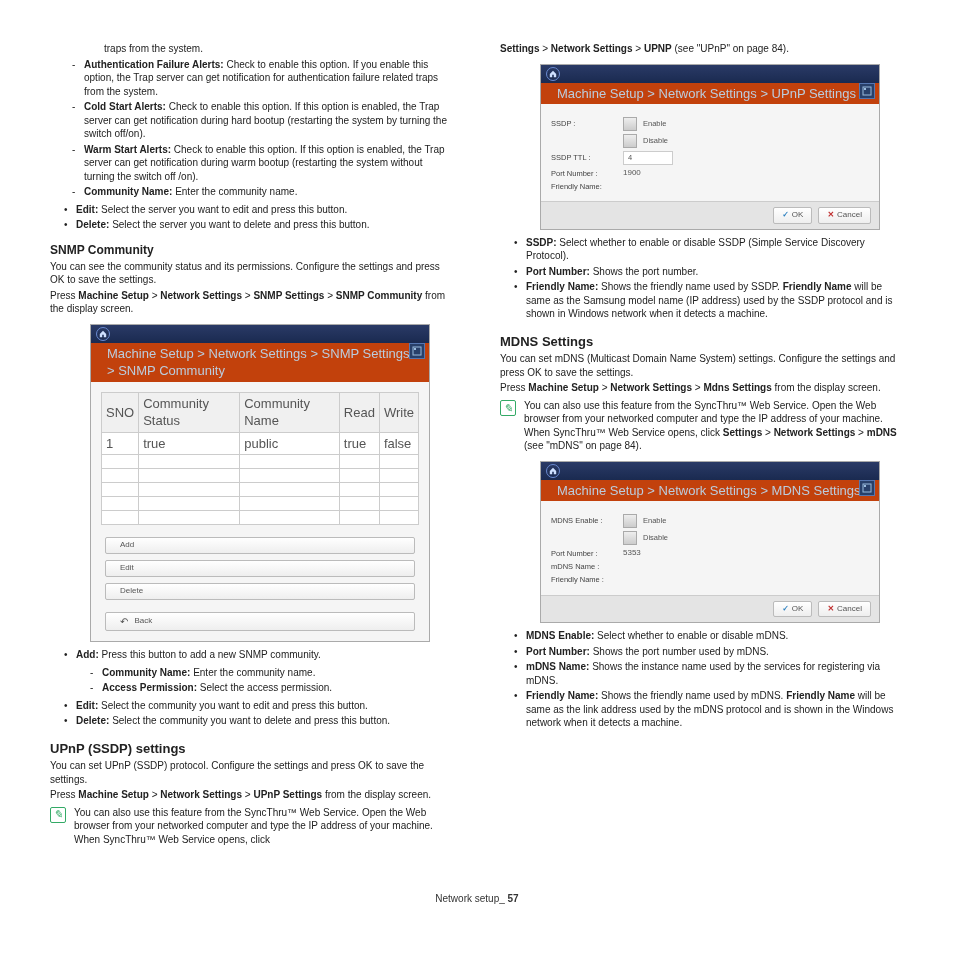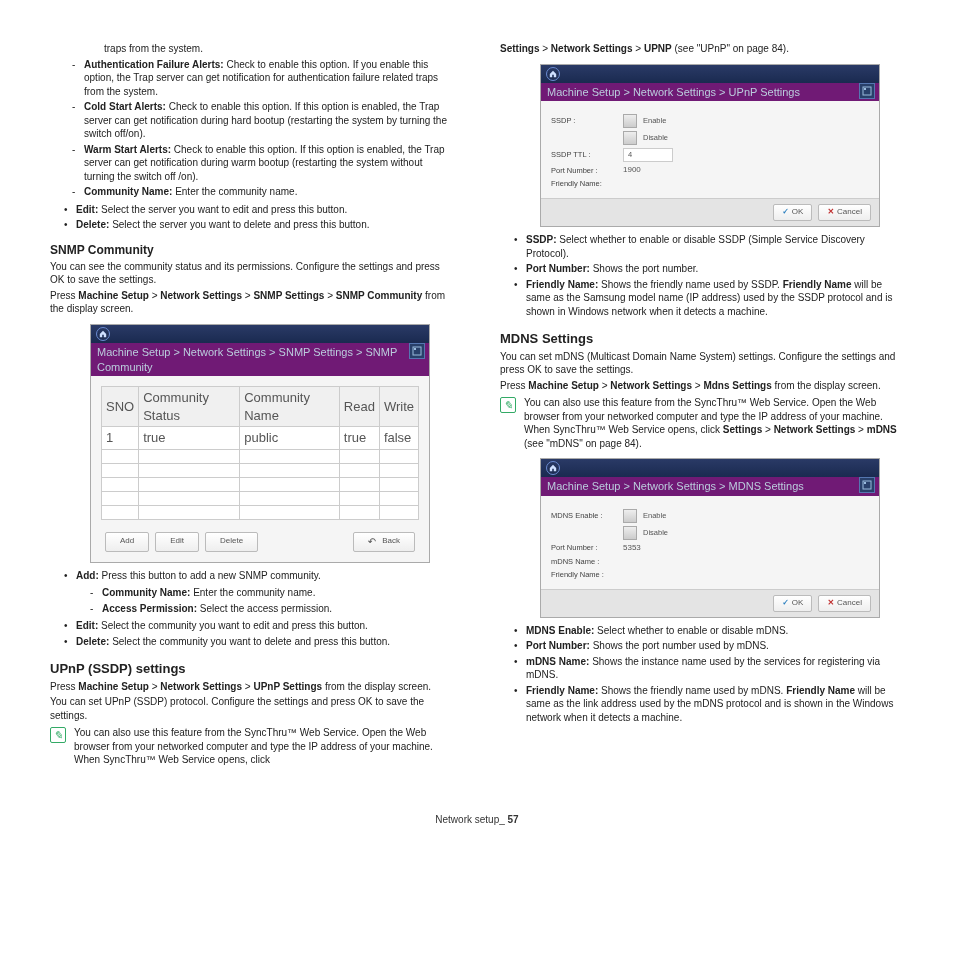--- a/index.html
+++ b/index.html
@@ -47,38 +47,38 @@
     background: linear-gradient(#2a3a66, #1a2a50);
     height: 18px; position: relative;
   }
   .mock-home {
     position: absolute; left: 5px; top: 2px;
     width: 14px; height: 14px; border: 1px solid #6a8ad0; border-radius: 50%;
     display:flex;align-items:center;justify-content:center;
   }
   .mock-home svg { width:8px;height:8px;fill:#cfe0ff; }
   .mock-crumb {
-    background: #701a75; color: #bcd; padding: 2px 6px; font-size: 11px; position: relative;
+    background: #c2410c; color: #bcd; padding: 2px 16px; font-size: 13px; position: relative;
   }
   .mock-crumb-icon { position:absolute; right:4px; top:0px; width:16px;height:16px; background:#28406a;border:1px solid #5576b0;display:flex;align-items:center;justify-content:center;}
   .mock-body { padding: 10px 10px 6px 10px; background:#f5f5f5; min-height:50px;}
   .mock-foot { background:#e4e4e4; padding:5px 8px; display:flex; justify-content:flex-end; gap:6px; border-top:1px solid #ccc;}
   .mock-btn {
     border:1px solid #bbb; background:linear-gradient(#fff,#eee);
     padding:2px 8px; font-size:8px; border-radius:2px; display:flex;align-items:center;gap:3px;
   }
   .mock-grid { width:100%; border-collapse:collapse; background:#fff; }
   .mock-grid th, .mock-grid td { border:1px solid #ccc; padding:2px 4px; font-size:13px; font-weight:normal; text-align:left; height:14px;}
   .mock-grid th { background:#f0f0f0; }
   .mock-form-row { display:flex; align-items:center; margin:3px 0; gap:2px;}
   .mock-form-row .lbl { width:70px; font-size:7.5px; color:#444;}
   .mock-chk { width:14px;height:14px;background:linear-gradient(#eee,#ccc);border:1px solid #aaa;}
   .mock-opt { font-size:7.5px; margin-left:4px;}
   .mock-input { border:1px solid #ccc; background:#fff; padding:1px 4px; font-size:7.5px; min-width:50px; display:inline-block;}
-  .mock-tool-row{display:flex;gap:6px;margin-top:8px;padding:4px;}
+  .mock-tool-row{display:flex;gap:6px;margin-top:8px;padding:4px;flex-direction:column;}
   .mock-tool-row .mock-btn{flex:0 0 auto;padding:2px 14px;}
   .page-foot{text-align:center;font-size:10px;margin-top:42px;color:#333;}
   .chk{color:#2a7fbf;font-weight:bold;}
   .x{color:#c03030;font-weight:bold;}
   .arrow-back::before{content:"↶";font-size:10px;margin-right:3px;}
 </style>
 </head>
 <body>
 
 <div class="cols">
@@ -189,24 +189,24 @@
     <ul class="dashes" style="padding-left:40px">
       <li><b>Community Name:</b><span>  Enter the community name.</span></li>
       <li><b>Access Permission:</b><span>  Select the access permission.</span></li>
     </ul>
     <ul class="bullets">
       <li><b>Edit:</b><span>  Select the community you want to edit and press this button.</span></li>
       <li><b>Delete:</b><span>  Select the community you want to delete and press this button.</span></li>
     </ul>
 
     <h2>UPnP (SSDP) settings</h2>
+    <p><span>You can set UPnP (SSDP) protocol. Configure the settings and press OK to save the settings.</span></p>
     <p>
       <span>Press </span><b>Machine Setup</b><span> &gt; </span><b>Network Settings</b><span> &gt; </span><b>UPnP Settings</b><span> from the display screen.</span>
     </p>
-    <p><span>You can set UPnP (SSDP) protocol. Configure the settings and press OK to save the settings.</span></p>
     <div class="note-row">
       <div class="note-icon">✎</div>
       <div class="note-text">You can also use this feature from the SyncThru™ Web Service. Open the Web browser from your networked computer and type the IP address of your machine. When SyncThru™ Web Service opens, click </div>
     </div>
   </div>
 
   <div class="col">
     <p>
       <b>Settings</b><span> &gt; </span><b>Network Settings</b><span> &gt; </span><b>UPNP</b><span> (see "UPnP" on page 84).</span>
     </p>

